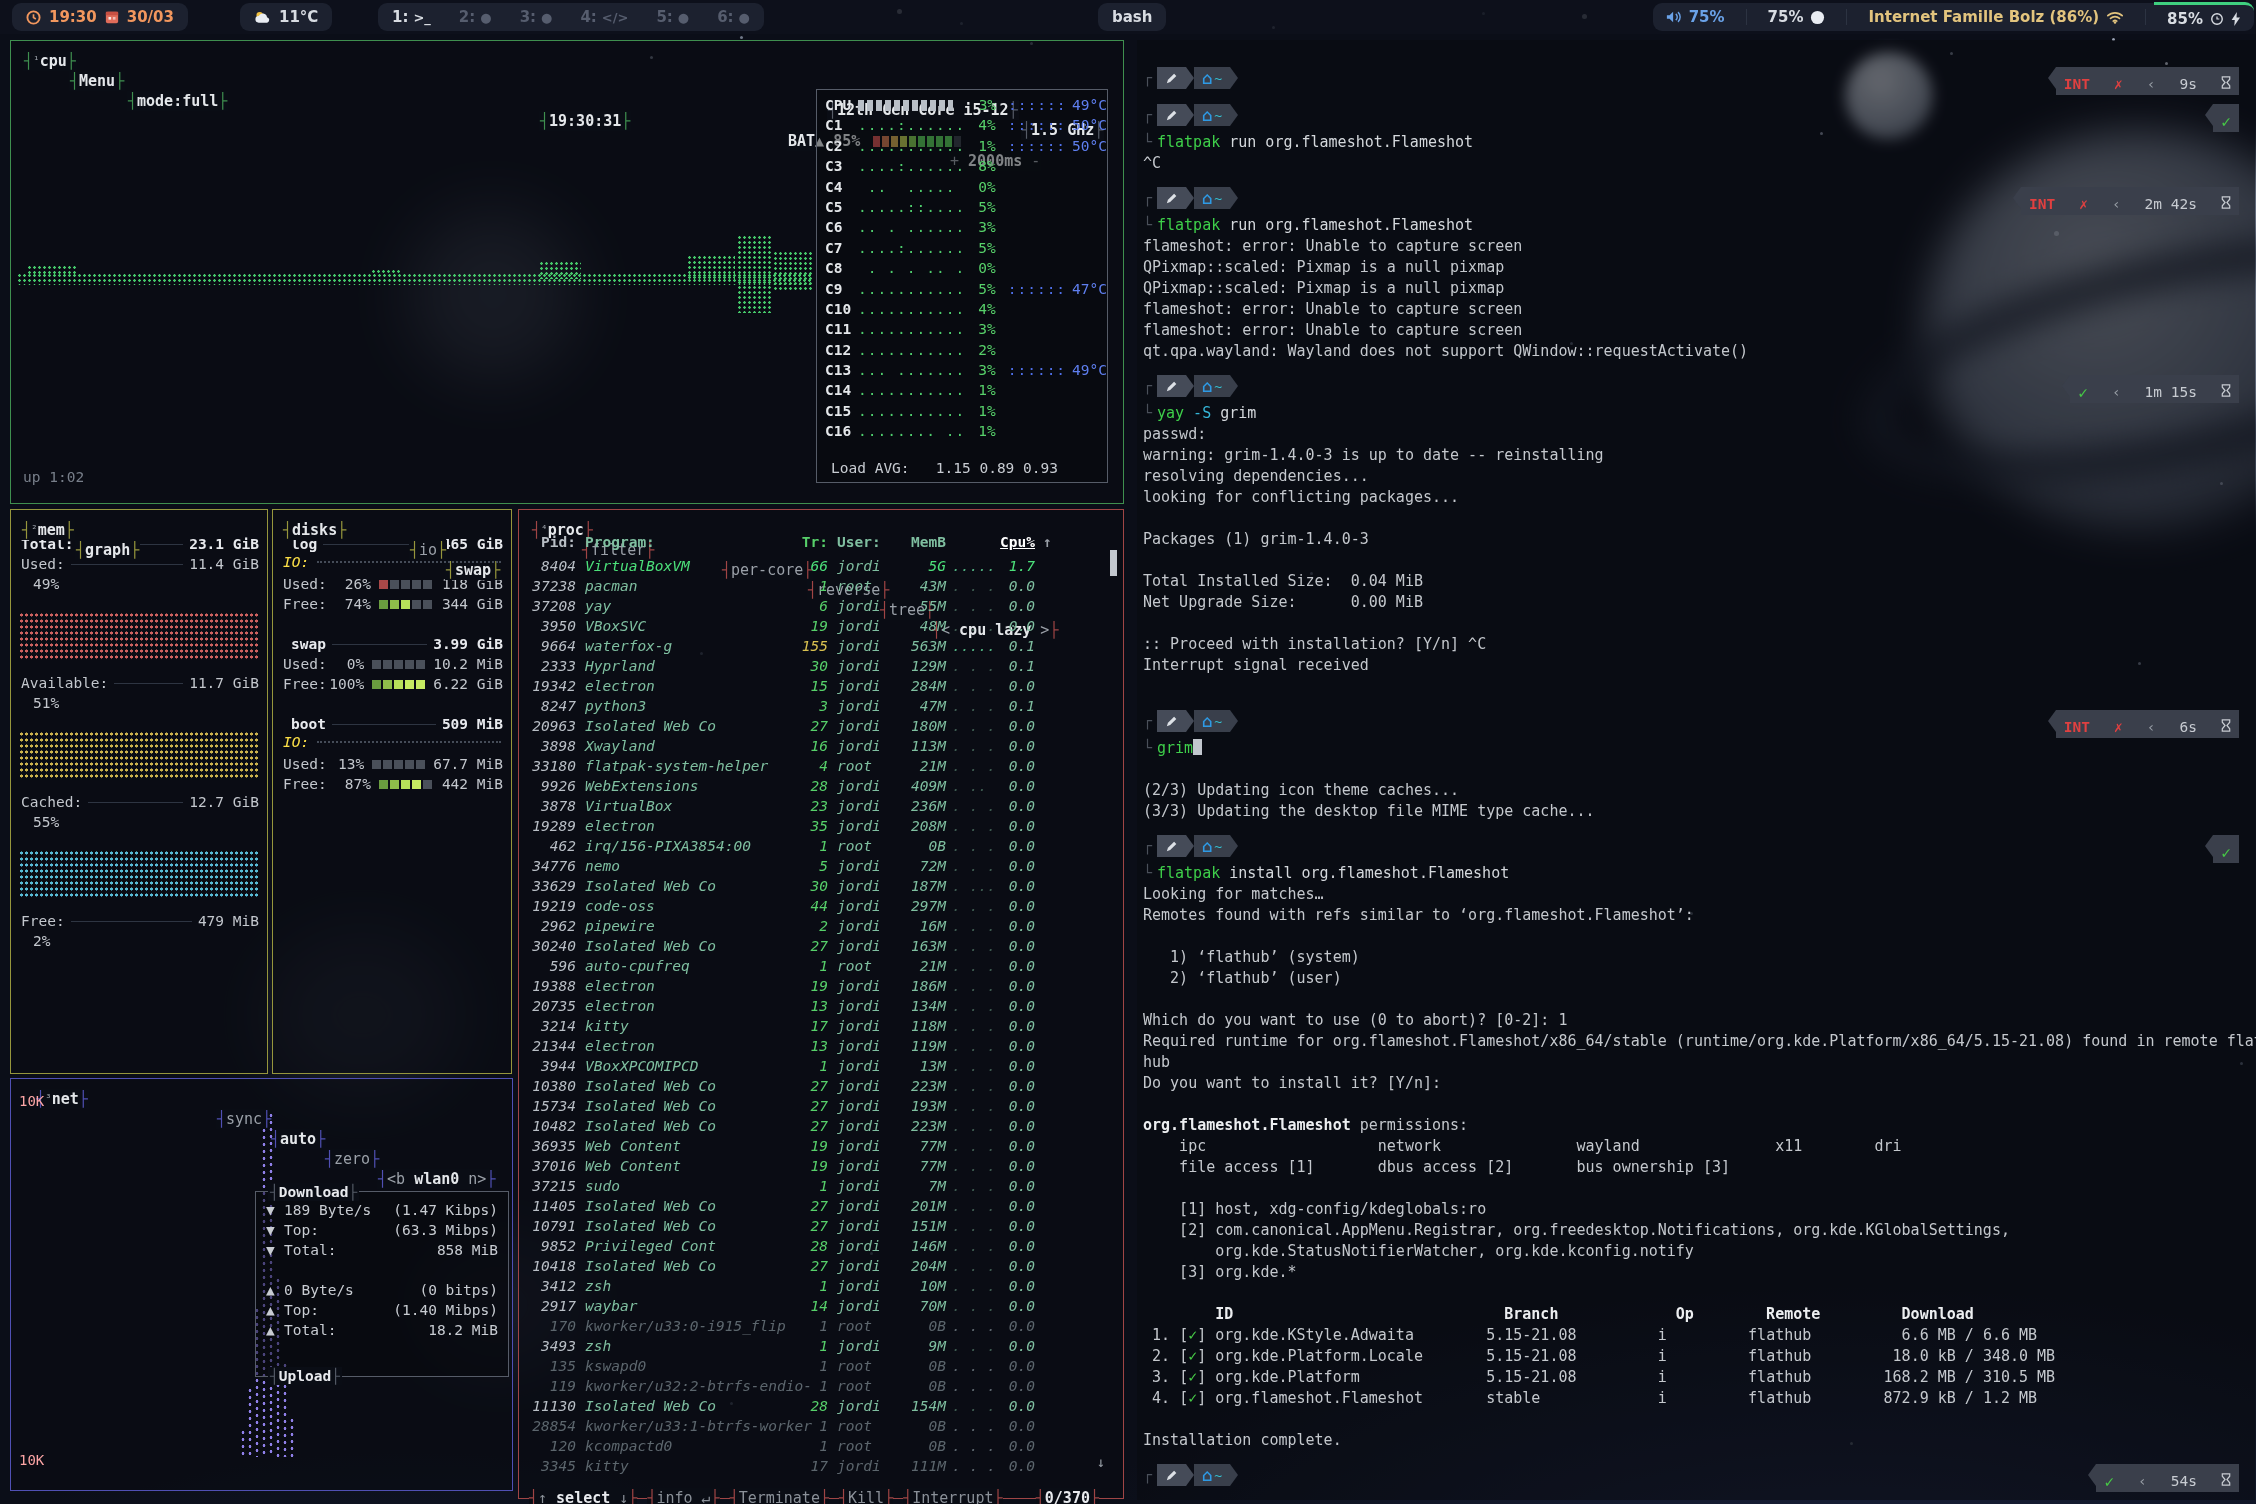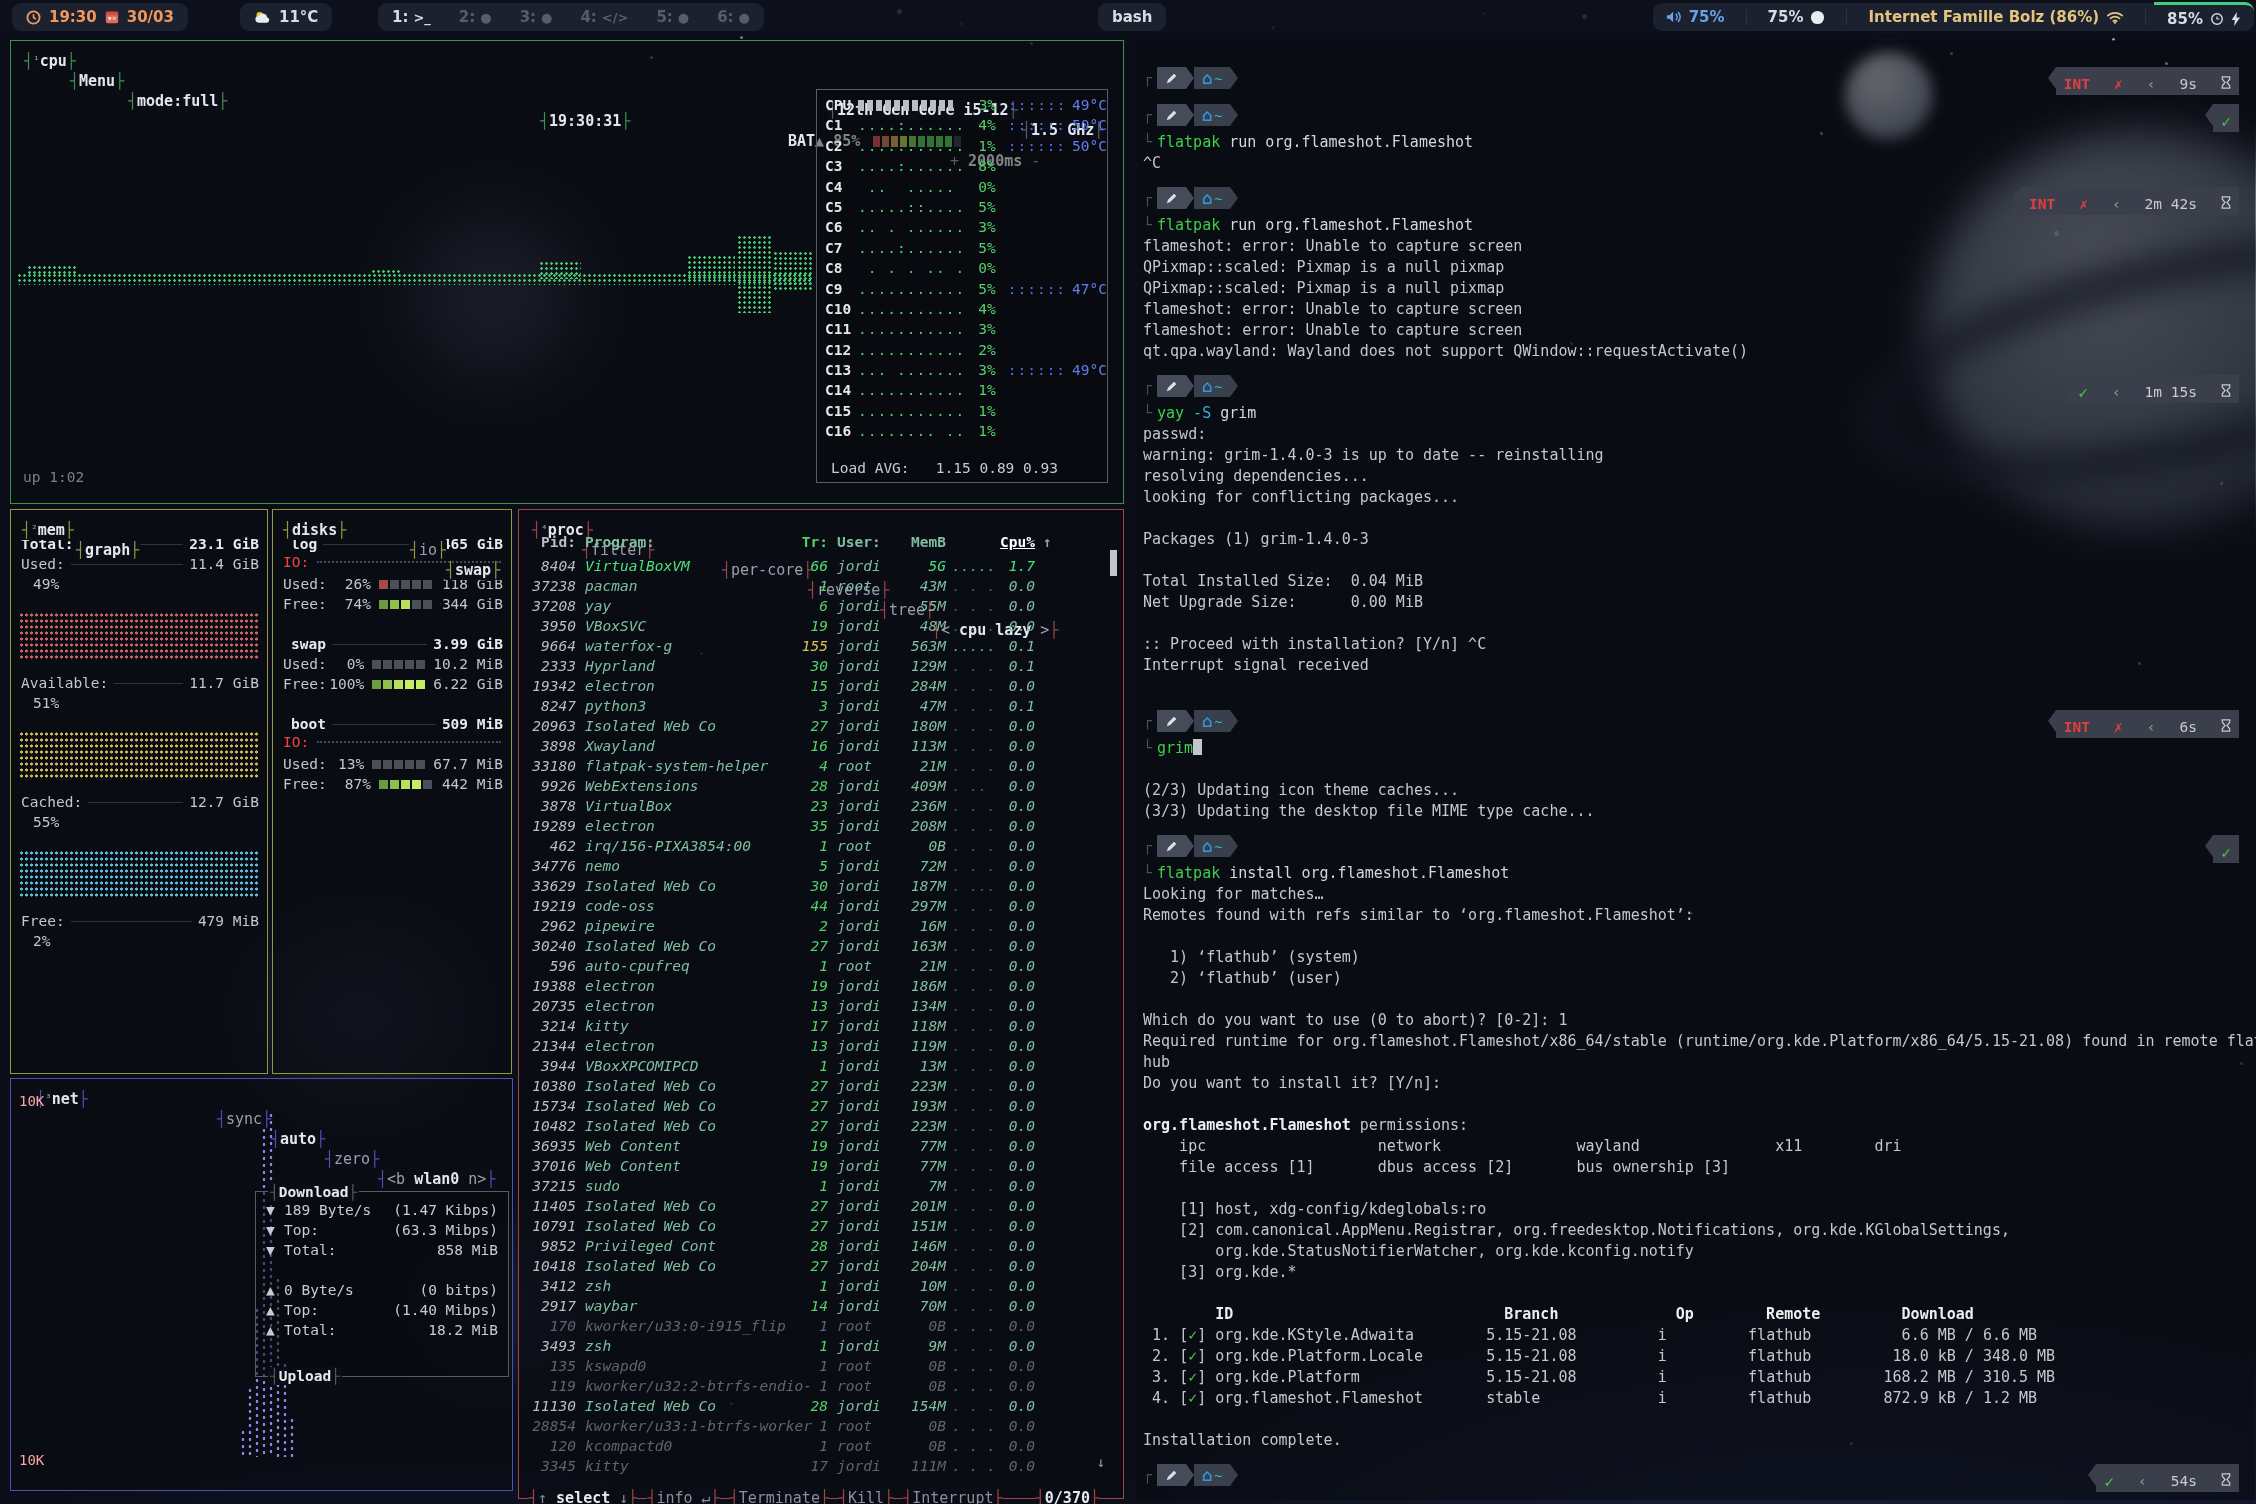--- a/index.html
+++ b/index.html
@@ -85,21 +85,21 @@
   .memgraph{margin:18px 8px 13px 8px;height:48px;}
   .dsec-title{display:flex;align-items:center;height:20px;line-height:20px;font-size:14.5px;padding:0 8px 0 18px;}
   .dsec-title .lab,.dsec-title .val{color:#e8eaee;font-weight:bold;white-space:pre;}
   .dsec-title .fill{flex:1;height:1px;background:#2e3542;margin:0 6px;}
   .drow{display:flex;align-items:center;height:20px;font-size:14.5px;padding:0 8px 0 10px;}
   .drow .lab{width:50px;color:#c3c7cd;}
   .drow .pct{width:38px;text-align:right;color:#c3c7cd;}
   .drow .meter{display:flex;gap:2px;margin:0 8px;}
   .drow .meter i{width:9px;height:9px;display:block;}
   .drow .val{flex:1;text-align:right;color:#c3c7cd;white-space:pre;}
-  .iorow{display:flex;align-items:baseline;height:20px;font-size:14.5px;padding:0 10px;color:#ef4444;}
+  .iorow{display:flex;align-items:baseline;height:20px;font-size:14.5px;padding:0 10px;color:#fde047;font-style:italic;}
   .iorow .dotfill{flex:1;border-bottom:2px dotted #454c58;margin-left:8px;transform:translateY(-4px);}
   .dgap{height:20px;}
   
   #proc-head{position:absolute;left:0;top:24px;width:100%;display:flex;font-size:14.5px;color:#dfe2e6;font-weight:bold;}
   #proc-rows{position:absolute;left:0;top:46px;width:596px;height:920px;overflow:hidden;font-size:14.5px;}
   .prow{display:flex;height:20px;line-height:20px;white-space:pre;font-style:italic;}
   .p-pid{width:57px;text-align:right;color:#b9bfc6;flex:none;}
   .p-name{width:209px;padding-left:9px;color:#7fbfa0;flex:none;overflow:visible;}
   .p-tr{width:34px;text-align:right;color:#57d06a;flex:none;}
   .p-user{width:60px;padding-left:9px;color:#7fbfa0;flex:none;}

